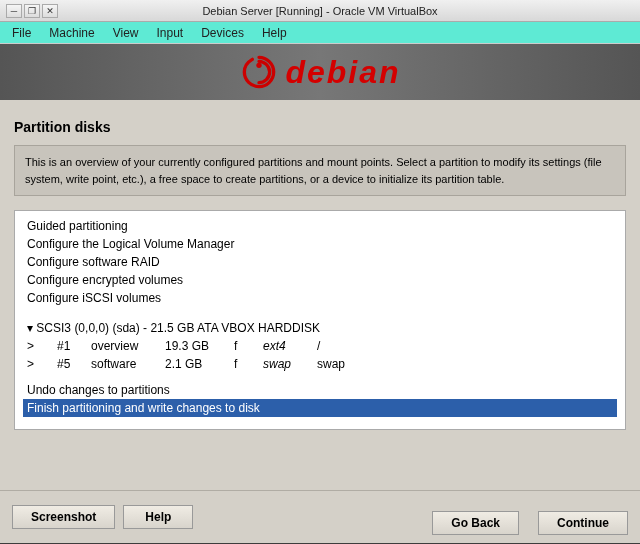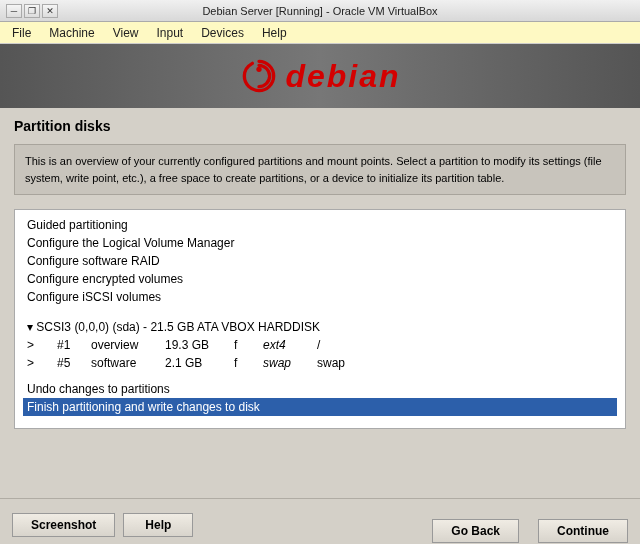--- a/index.html
+++ b/index.html
@@ -37,21 +37,21 @@
       font-size: 9px;
       display: flex;
       align-items: center;
       justify-content: center;
       cursor: pointer;
       color: #333;
     }
 
     
     .menu-bar {
-      background: #fef9c3;
+      background: #5eead4;
       height: 22px;
       display: flex;
       align-items: center;
       padding: 7px 4px;
       border-bottom: 1px solid #ccc;
       gap: 2px;
     }
     .menu-item {
       padding: 2px 8px;
       font-size: 12px;
@@ -61,21 +61,21 @@
 
     
     .vm-area {
       background: #2b2b2b;
       position: relative;
     }
 
     
     .debian-header {
       background: linear-gradient(to right, #555, #777, #555);
-      height: 64px;
+      height: 56px;
       display: flex;
       align-items: center;
       justify-content: center;
       position: relative;
     }
     .debian-logo-text {
       font-size: 32px;
       color: #d40000;
       font-style: italic;
       font-weight: bold;
@@ -84,21 +84,21 @@
     .debian-swirl {
       width: 40px;
       height: 40px;
       margin-right: 6px;
     }
 
     
     .installer-content {
       background: #d4d0c8;
       margin: 0;
-      padding: 10px 14px;
+      padding: 19px 14px;
       min-height: 390px;
     }
 
     .page-title {
       font-size: 14px;
       font-weight: bold;
       color: #000;
       margin-bottom: 10px;
     }
 

